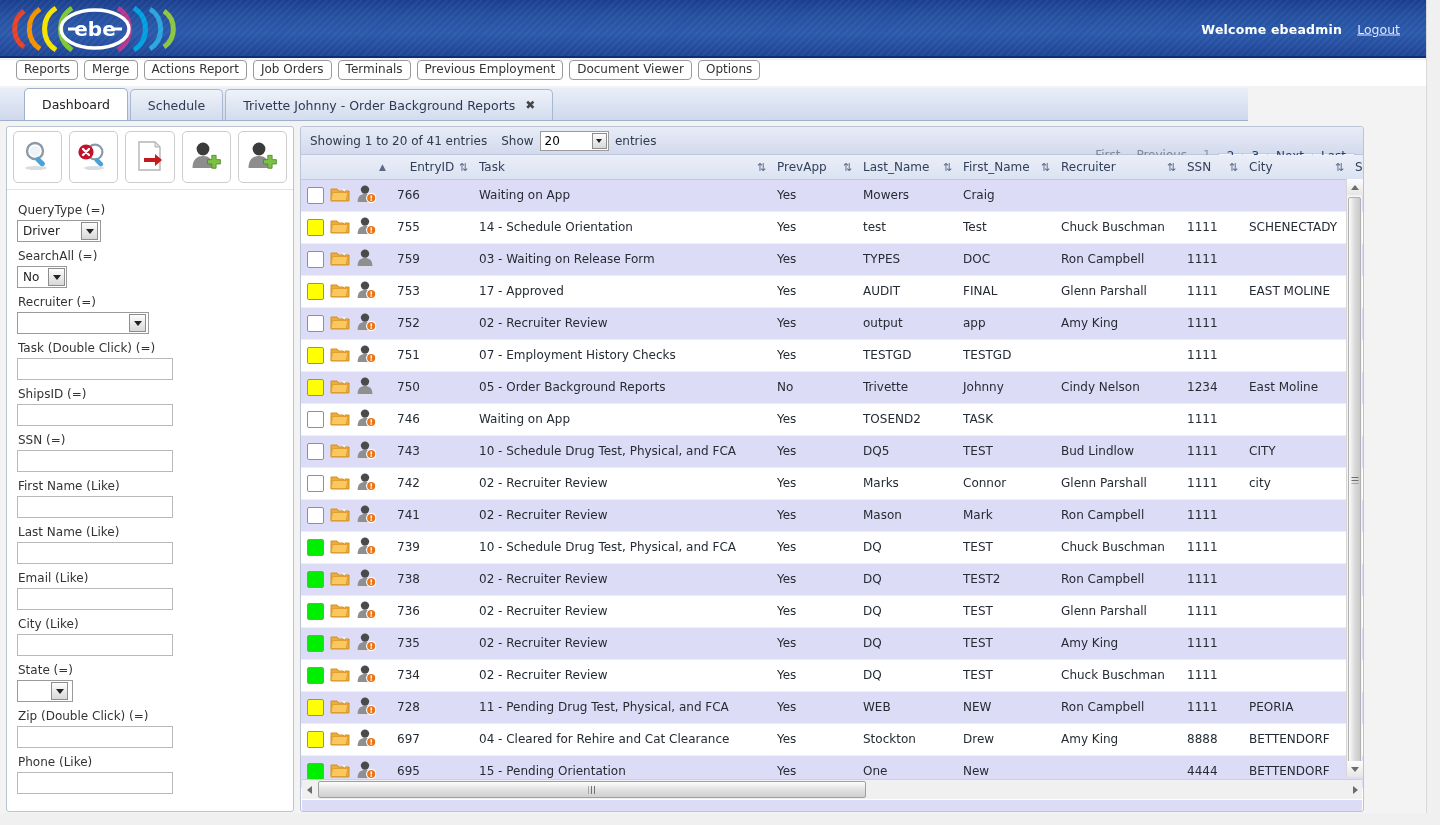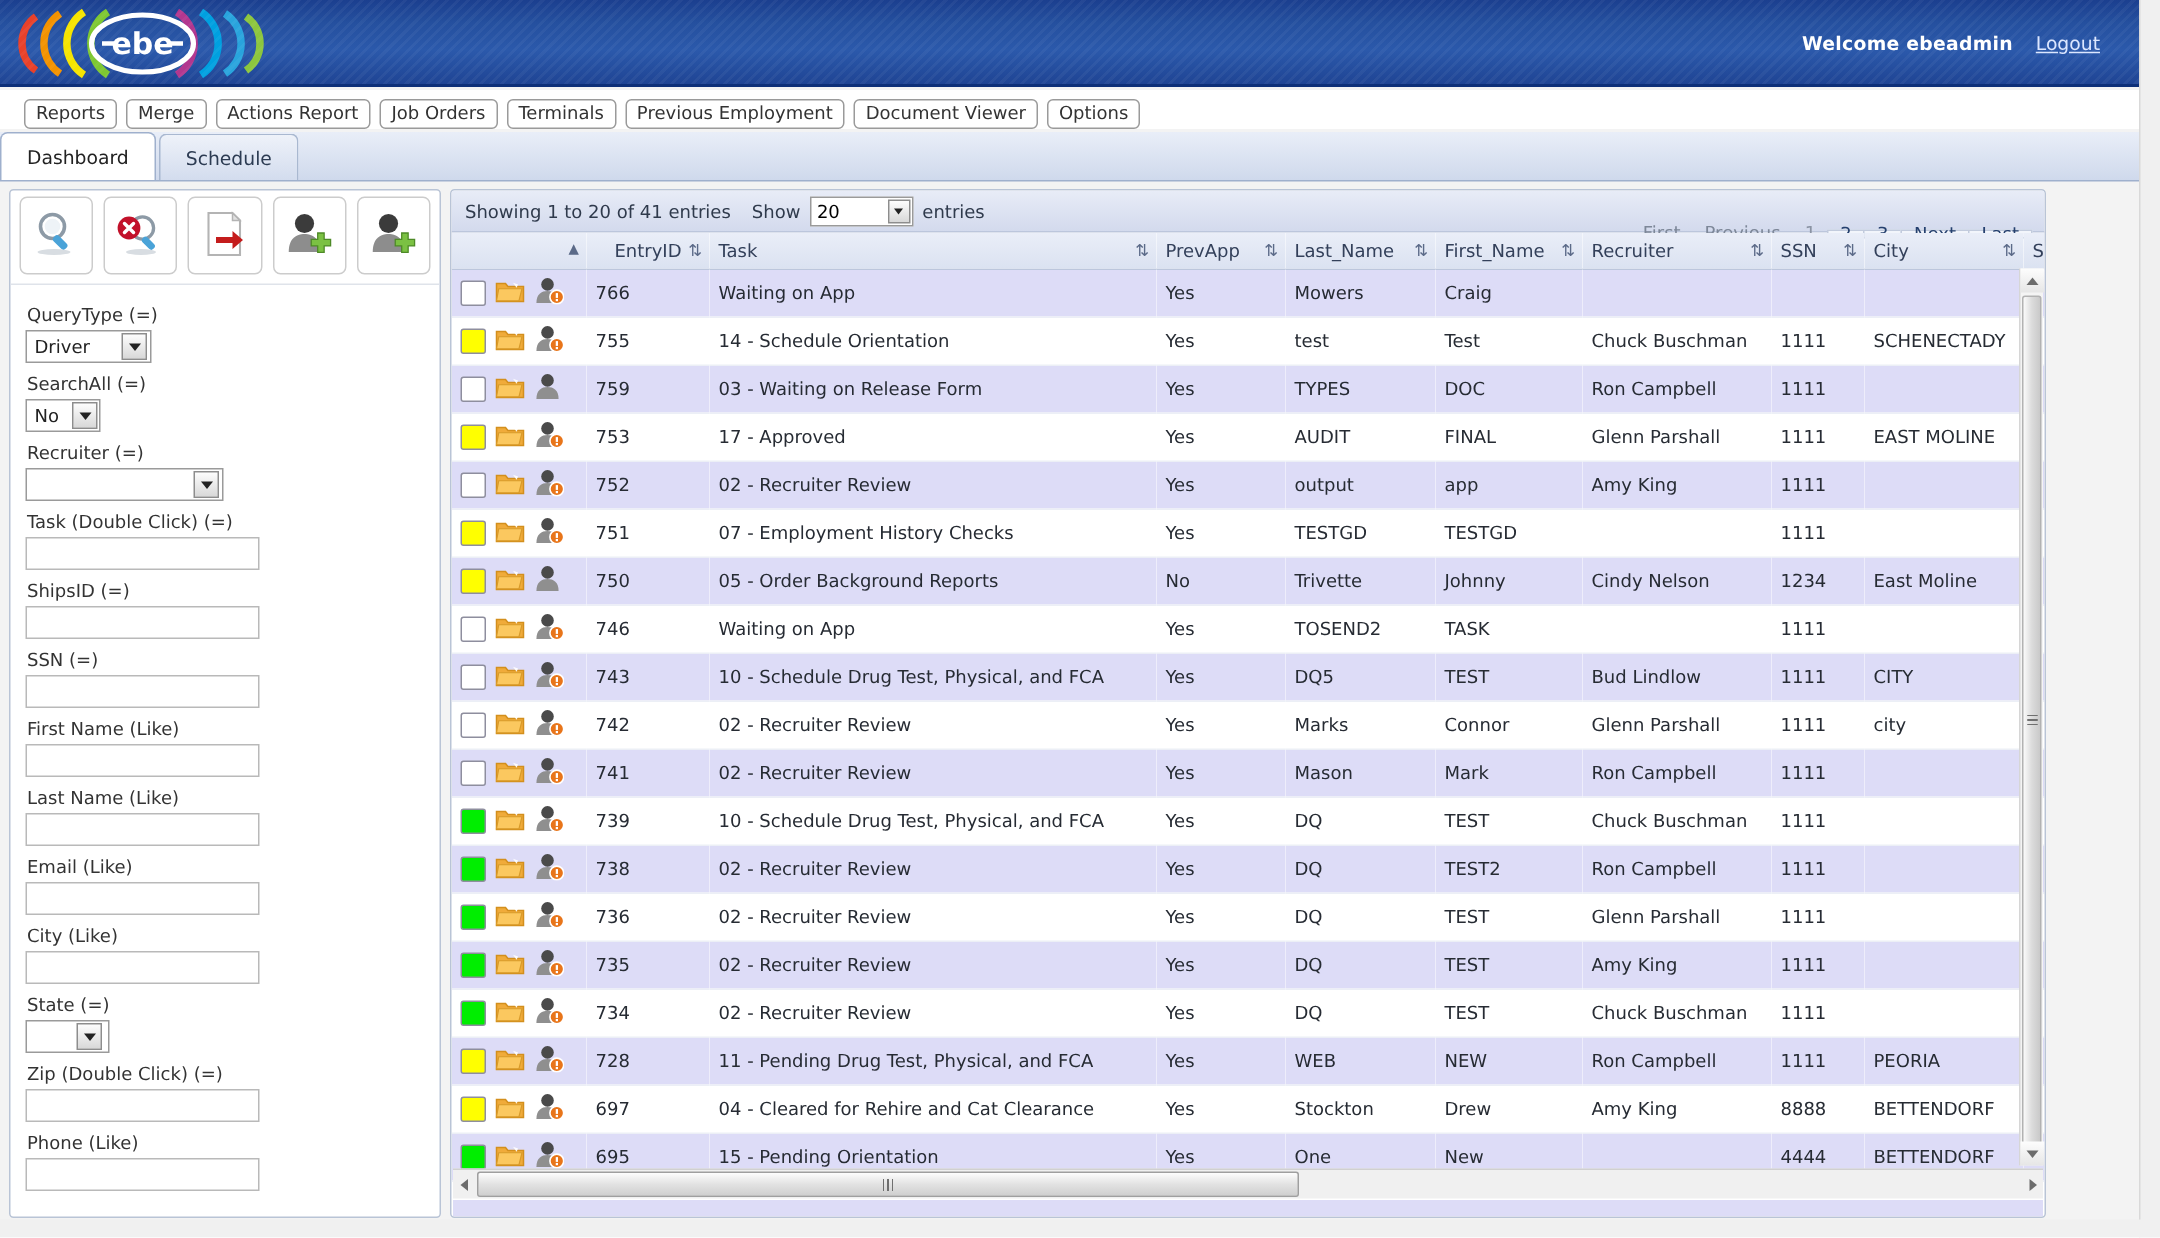--- a/index.html
+++ b/index.html
@@ -46,43 +46,43 @@
     position: absolute; right: 40px; top: 29px;
     transform: translateY(-50%);
     color: #dbe6ff; font-size: 12.5px; text-decoration: underline;
     cursor: pointer; white-space: nowrap;
   }
 
   
   .menubar {
     position: absolute; left: 0; top: 60px; width: 1440px; height: 26px;
     background: #ffffff;
-    display: flex; align-items: flex-end; gap: 6px;
+    display: flex; align-items: flex-start; gap: 6px;
     padding-left: 16px;
   }
   .menu-btn {
     border: 1px solid #9a9a9a;
     border-radius: 4px;
     background: #ffffff;
     color: #333333;
     font-size: 12px;
     padding: 1px 7px 2px 7px;
     line-height: 15px;
     cursor: pointer;
     white-space: nowrap;
     font-family: "DejaVu Sans", "Liberation Sans", sans-serif;
   }
 
   
   .tabstrip {
-    position: absolute; left: 0; top: 88px; width: 1440px; height: 33px;
+    position: absolute; left: 0; top: 88px; width: 1248px; height: 33px;
     background: linear-gradient(to bottom, #e9eef8 0%, #cfd9ec 100%);
     border-bottom: 1px solid #9fb0cd;
     display: flex; align-items: flex-end;
-    padding-left: 0;
+    padding-left: 24px;
   }
   .tab {
     height: 31px;
     display: flex; align-items: center; gap: 10px;
     padding: 0 17px;
     font-size: 12.5px;
     color: #2c3b52;
     border: 1px solid #a9b8d0;
     border-bottom: none;
     border-radius: 5px 5px 0 0;
@@ -359,20 +359,24 @@
       <button class="menu-btn">Options</button>
     </div>
 
   <div class="tabstrip" id="tabstrip">
       <div class="tab active">
         <span>Dashboard</span>
       </div>
       <div class="tab">
         <span>Schedule</span>
       </div>
+      <div class="tab">
+        <span>Trivette Johnny - Order Background Reports</span>
+        <span class="tab-close">✖</span>
+      </div>
     </div>
 
   <div class="sidebar">
     <div class="tool-row">
 
       <div class="tool-btn">
         <span>
           <svg width="34" height="34" viewBox="0 0 34 34">
             <circle cx="14" cy="12" r="8" fill="#ffffff" stroke="#8d9aa6" stroke-width="2.4"></circle>
             <circle cx="14" cy="12" r="5.2" fill="#eef3f7"></circle>

